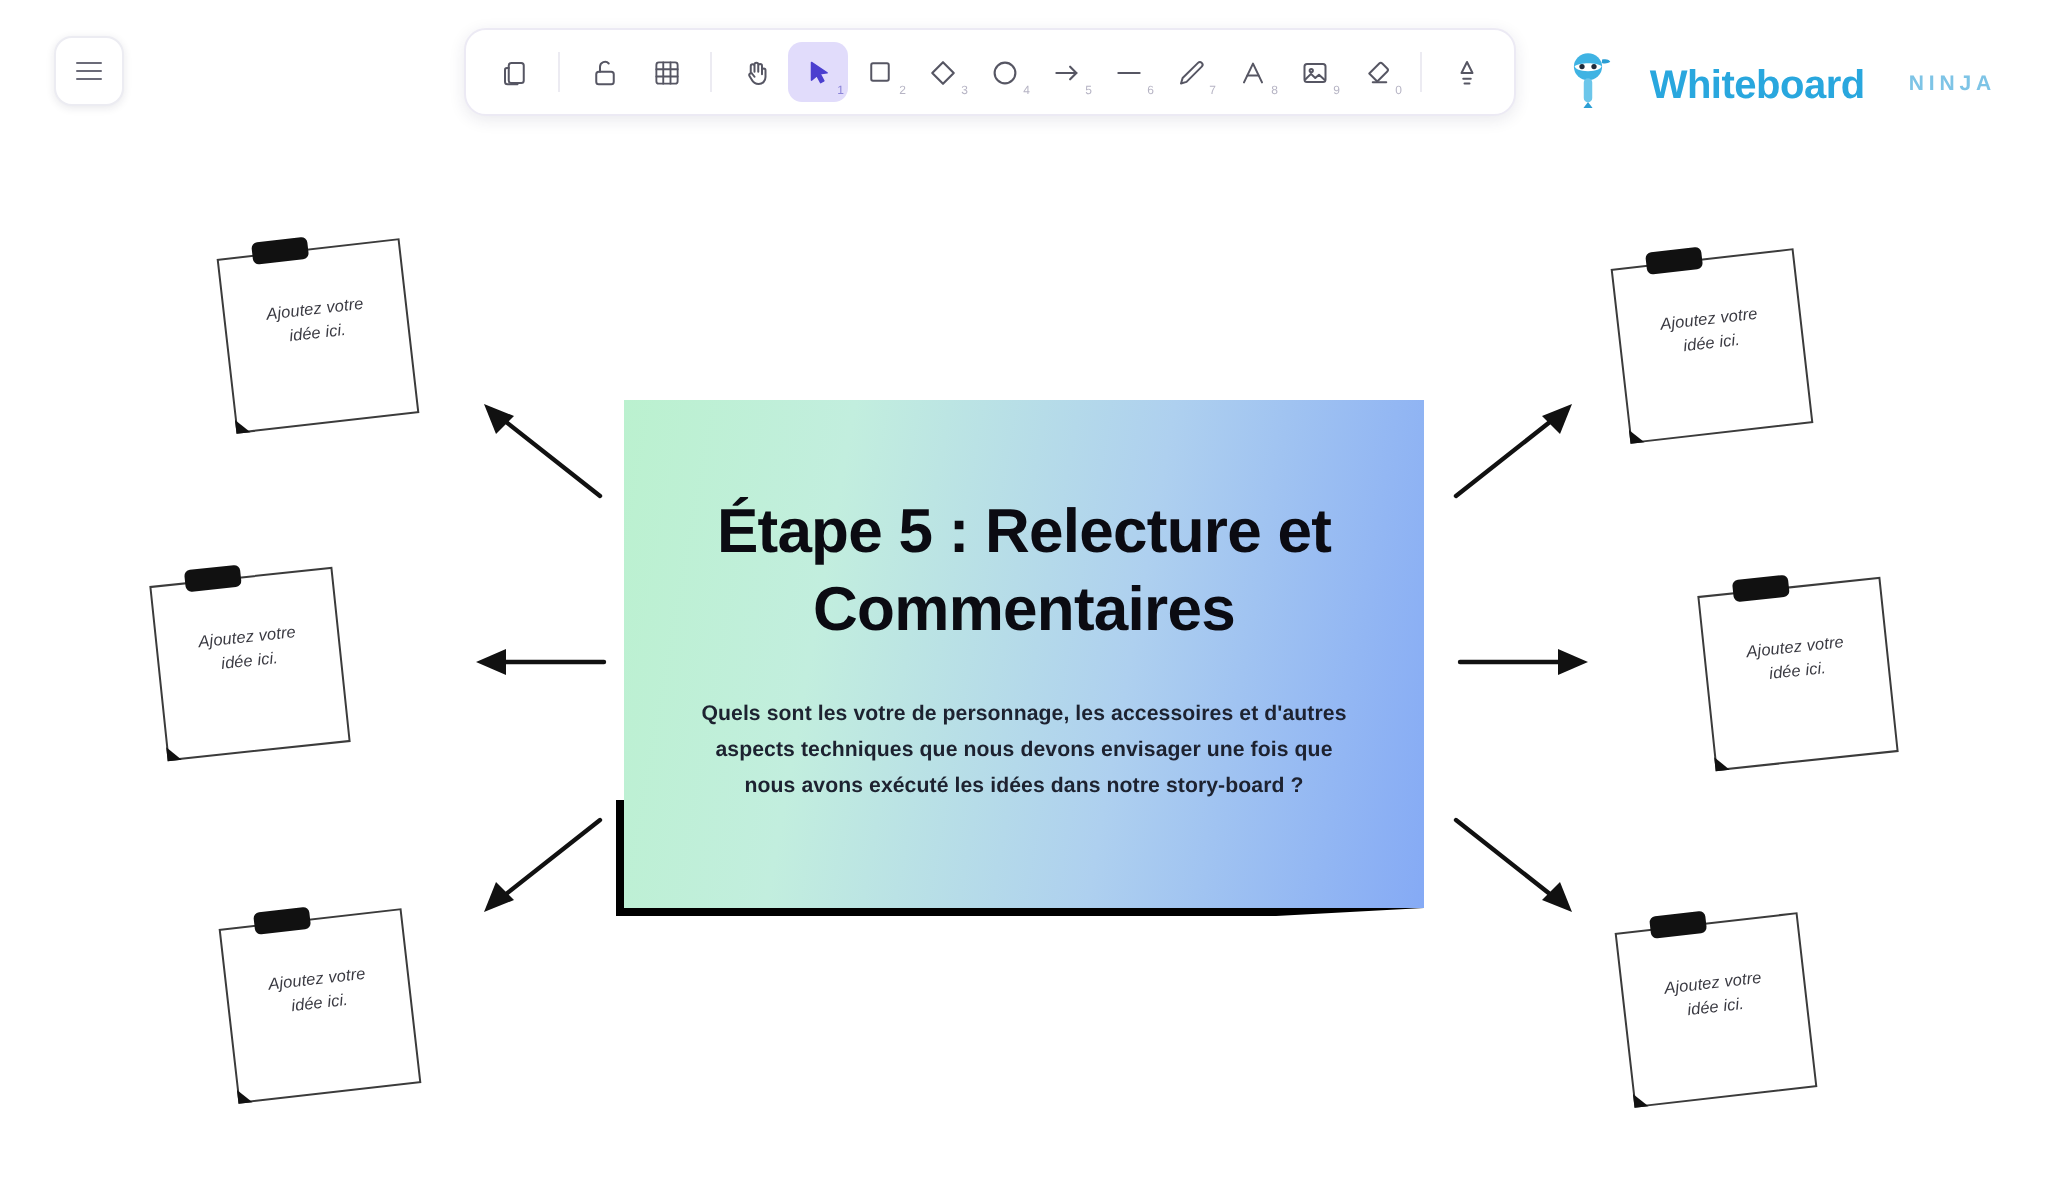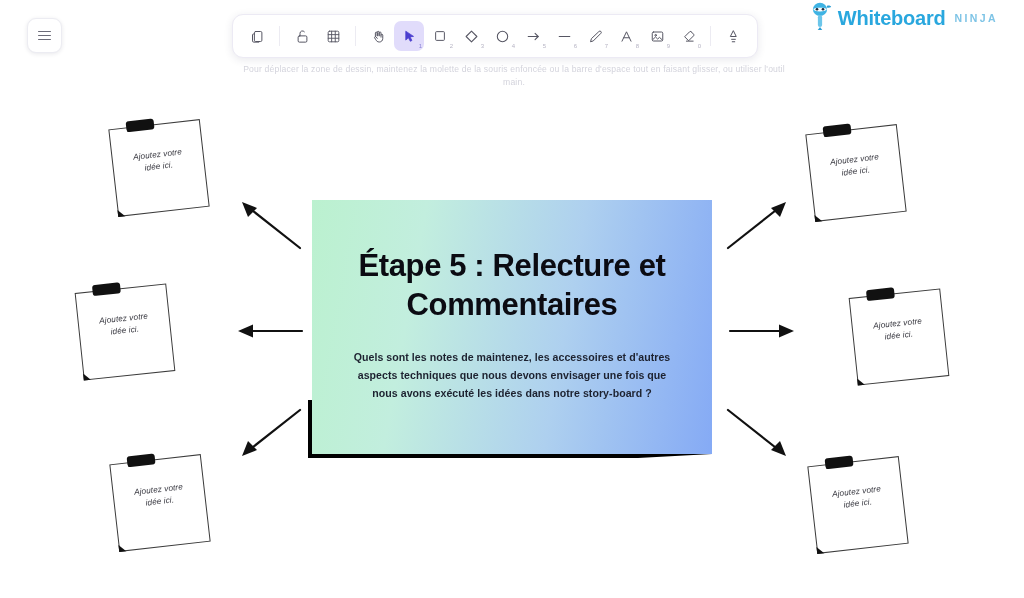--- a/index.html
+++ b/index.html
@@ -104,24 +104,24 @@
     font-size: 8.6px;
     line-height: 1.55;
     color: #d3d3dc;
     letter-spacing: .02em;
   }
 
   
   #logo {
     position: absolute;
     right: 26px;
-    top: 1px;
-    display: flex;
-    align-items: center;
-    gap: 5px;
+    top: 25px;
+    display: flex;
+    align-items: center;
+    gap: 18px;
     cursor: pointer;
   }
   #logo .wordmark {
     font-size: 20px;
     font-weight: bold;
     color: #29a7de;
     letter-spacing: -.012em;
     line-height: 1;
   }
   #logo .sub {
@@ -386,21 +386,20 @@
         <svg width="15" height="15" viewBox="0 0 24 24" fill="none" stroke="#565663" stroke-width="1.6" stroke-linecap="round" stroke-linejoin="round">
           <path d="M12 3.2L16.4 12H7.6z"></path>
           <path d="M9 16.5h6"></path>
             <path d="M10 20.4h4"></path>
         </svg>
       </span>
     </div>
 
   </div>
 
-  <div id="hint">Pour déplacer la zone de dessin, maintenez la molette de la souris enfoncée ou la barre d'espace tout en faisant glisser, ou utiliser l'outil main.</div>
 
   <div id="logo">
     <span>
       <svg width="26" height="30" viewBox="0 0 26 34">
         <ellipse cx="13" cy="9.5" rx="8" ry="7.6" fill="#3fb3e3"></ellipse>
         <path d="M5.4 9.2c2.6-2.2 13-2.2 15.3 0-.5 1.6-3 2.8-7.7 2.8S5.9 10.8 5.4 9.2z" fill="#ffffff"></path>
         <circle cx="9.6" cy="9.4" r="1.5" fill="#1f2a3a"></circle>
         <circle cx="16.4" cy="9.4" r="1.5" fill="#1f2a3a"></circle>
         <path d="M21 5.4c2.7-.6 4.3.3 4.6 1.3-1.3 1-3.3 1.2-4.8.6z" fill="#2b9ed4"></path>
         <rect x="10.6" y="16" width="4.8" height="13.6" rx="2.4" fill="#6cc6ea"></rect>
@@ -411,21 +410,21 @@
     <span class="sub">NINJA</span>
   </div>
 
   <div id="card-wrap">
     <svg id="card-shadow" viewBox="0 0 404 258">
       <path d="M4 200 L4 254 L16 254 L16 205 Z" fill="#000000"></path>
       <path d="M0 200 L0 258 L330 258 L404 254 L16 250 L12 200 Z" fill="#000000"></path>
     </svg>
     <div id="card">
       <div id="card-title">Étape 5 : Relecture et Commentaires</div>
-      <div id="card-body">Quels sont les notes de maintenez, les accessoires et d'autres aspects techniques que nous devons envisager une fois que nous avons exécuté les idées dans notre story-board ?</div>
+      <div id="card-body">Quels sont les votre de personnage, les accessoires et d'autres aspects techniques que nous devons envisager une fois que nous avons exécuté les idées dans notre story-board ?</div>
     </div>
   </div>
 
   <div class="note" style="left:113px; top:124px; transform: rotate(-6.5deg);">
     <span class="tape"></span>
     <span class="corner"></span>
     <span class="note-text">Ajoutez votre idée ici.</span>
   </div>
 
   <div class="note" style="left:79px; top:288px; transform: rotate(-6deg);">

